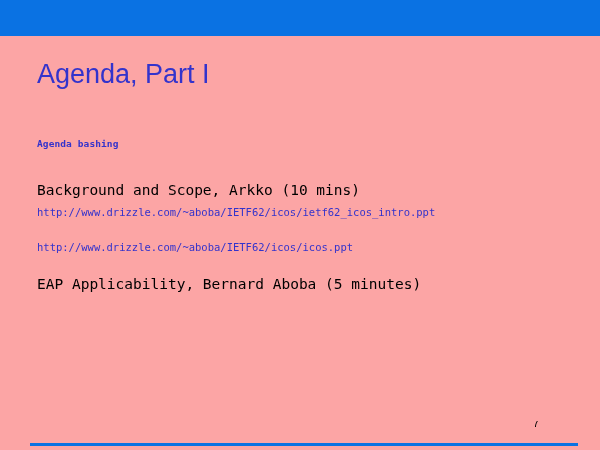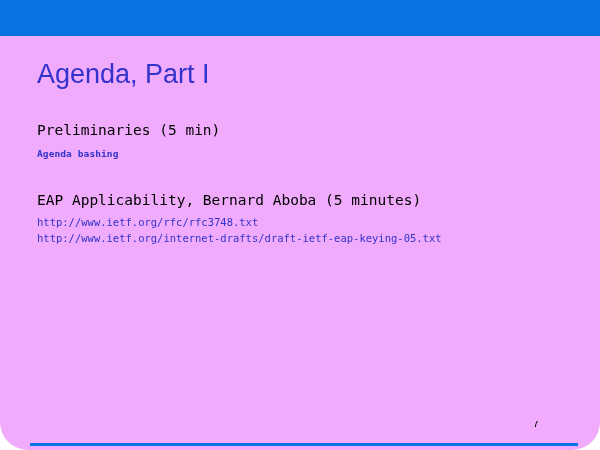--- a/index.html
+++ b/index.html
@@ -11,22 +11,21 @@
     width: 600px;
     height: 450px;
     position: relative;
     overflow: hidden;
     font-family: "Liberation Sans", sans-serif;
   }
 
   #slide {
     position: absolute;
     inset: 0;
-    background: #f0abfc;
-    border-radius: 28px;
+    background: #fca5a5;
   }
 
   
   .top-band {
     position: absolute;
     left: 0;
     top: 0;
     width: 600px;
     height: 36px;
     background: #0a72e3;
@@ -87,21 +86,21 @@
     line-height: 16px;
     font-weight: normal;
     color: #3333cc;
     white-space: nowrap;
     text-decoration: none;
     display: block;
     letter-spacing: 0px;
   }
 
   .sub-list {
-    margin-top: 6px;
+    margin-top: 17px;
   }
 
   .link-list {
     margin-top: 3px;
   }
 
   
   .agenda-block.preliminaries {
     margin-bottom: 30px;
   }
@@ -142,36 +141,40 @@
 
 <div id="slide">
 
   <div class="top-band"></div>
 
   <div class="slide-title">Agenda, Part I</div>
 
   <div class="body-content">
 
     <div class="agenda-block preliminaries">
-      <div class="block-heading">Preliminaries (5 min)</div>
       <div class="sub-list">
         <div class="sub-item">Agenda bashing</div>
       </div>
     </div>
 
+    <div class="agenda-block background">
+      <div class="block-heading">Background and Scope, Arkko (10 mins)</div>
+      <div class="link-list">
+        <a class="link-line" href="#">http://www.drizzle.com/~aboba/IETF62/icos/ietf62_icos_intro.ppt</a>
+      </div>
+    </div>
 
     <div class="agenda-block ipconfig">
+      <div class="link-list">
+        <a class="link-line" href="#">http://www.drizzle.com/~aboba/IETF62/icos/icos.ppt</a>
+      </div>
     </div>
 
     <div class="agenda-block eap">
       <div class="block-heading">EAP Applicability, Bernard Aboba (5 minutes)</div>
-      <div class="link-list">
-        <a class="link-line" href="#">http://www.ietf.org/rfc/rfc3748.txt</a>
-        <a class="link-line" href="#">http://www.ietf.org/internet-drafts/draft-ietf-eap-keying-05.txt</a>
-      </div>
     </div>
 
   </div>
 
   <div class="page-number">
     <span>7</span>
   </div>
 
   <div class="footer-rule"></div>
 

